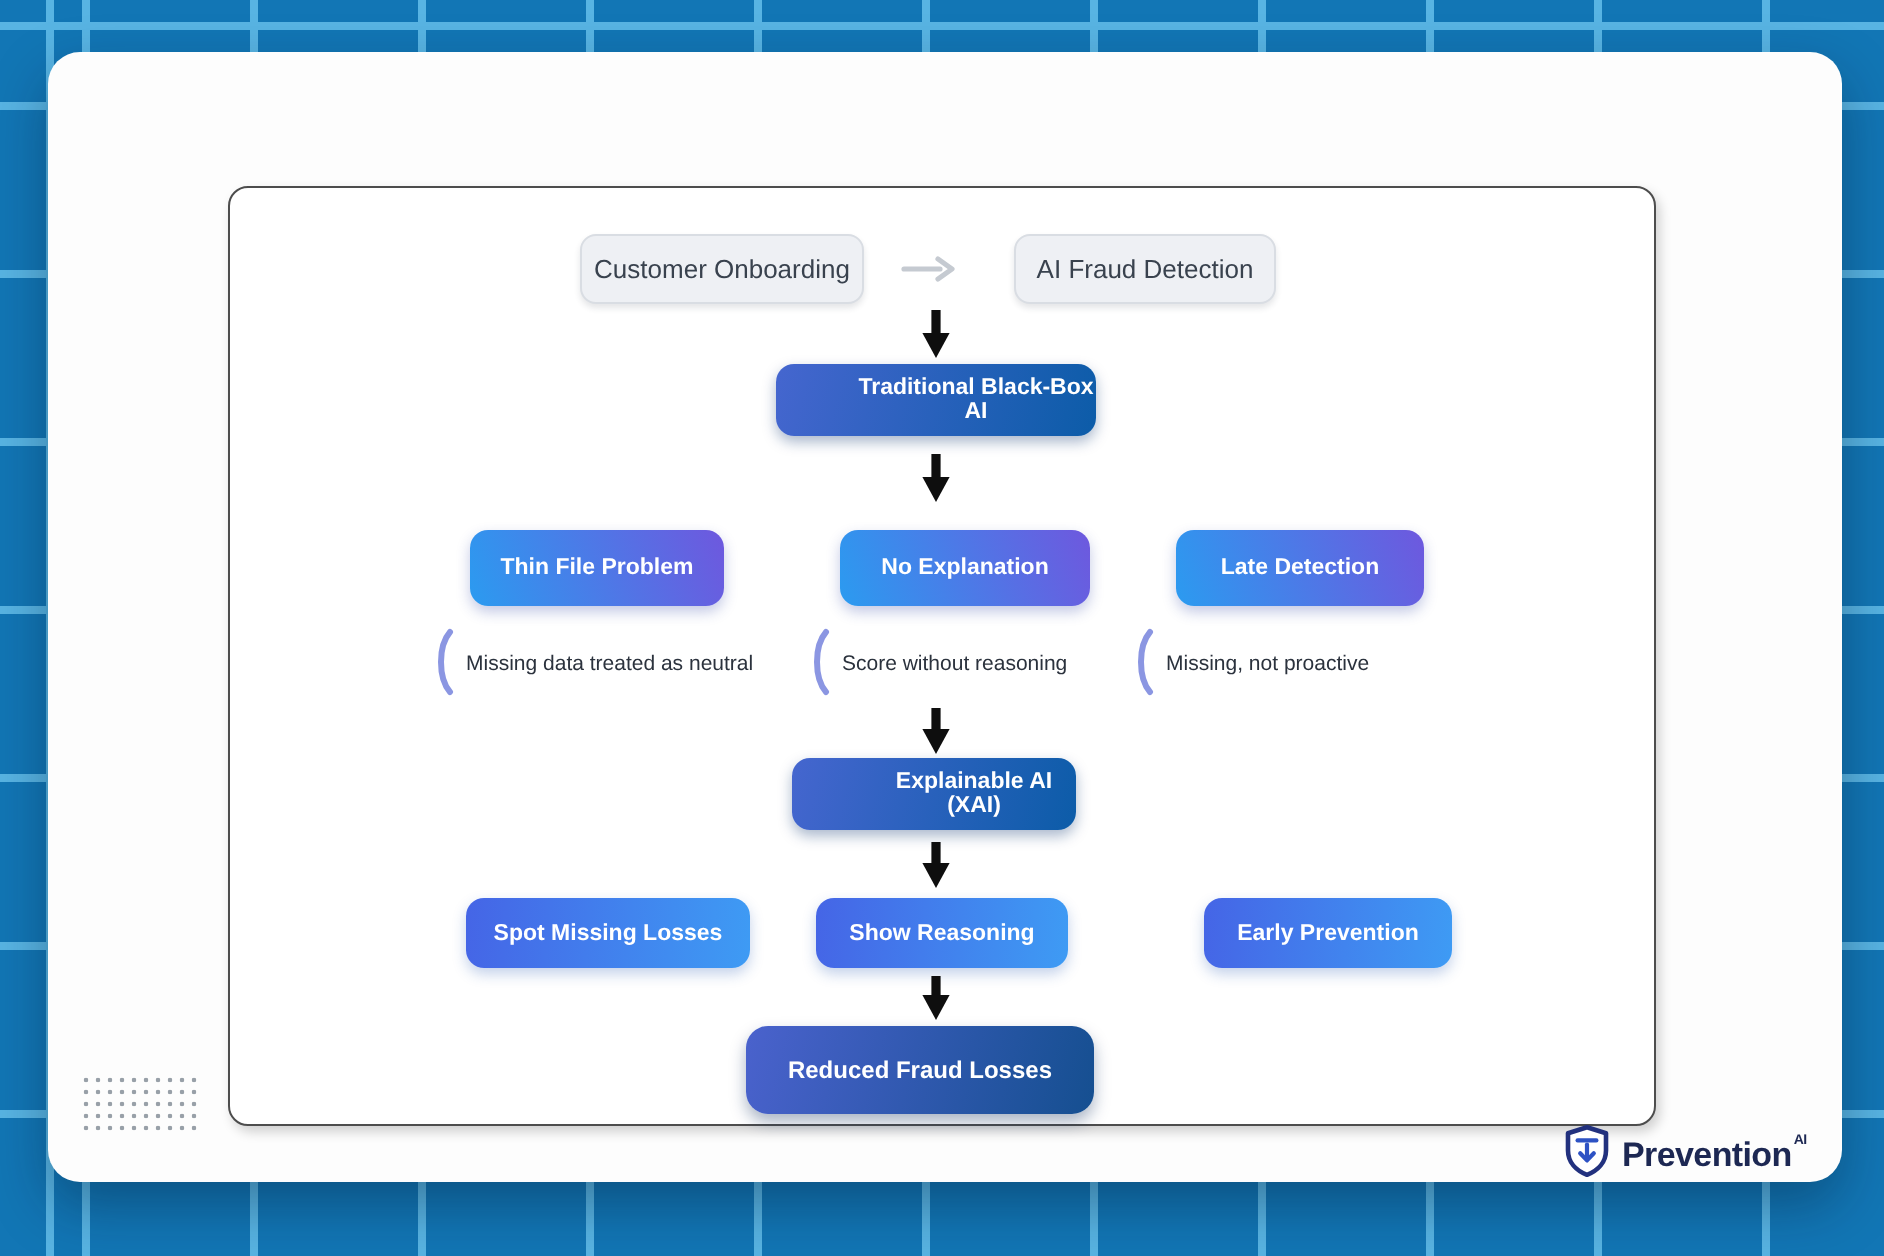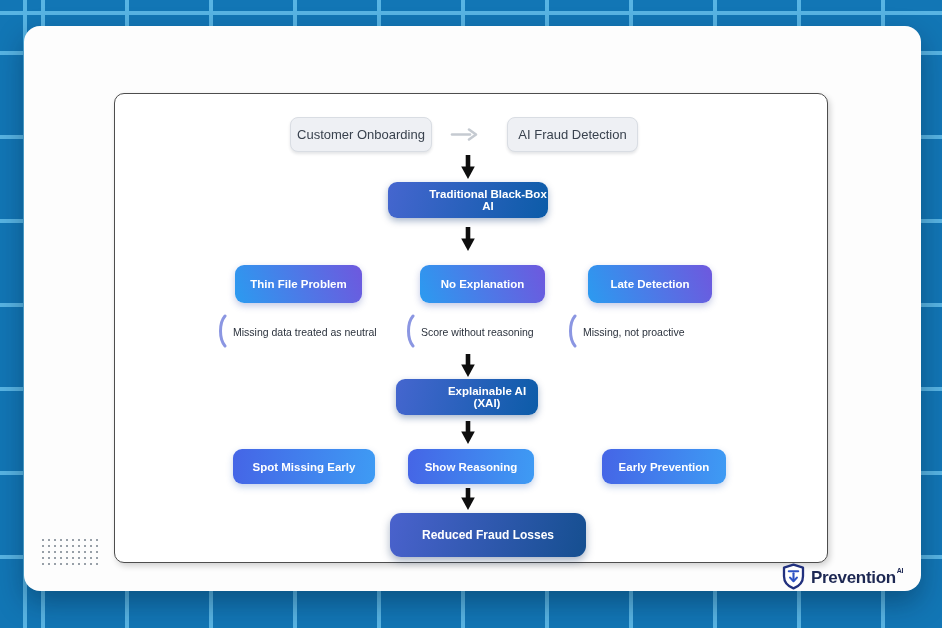--- a/index.html
+++ b/index.html
@@ -156,32 +156,32 @@
 
   <div class="abs node node-dark" style="left:372px; top:353px; width:142px; height:36px;">Explainable AI (XAI)</div>
 
   <span class="abs" style="left:434px; top:394px;">
     <svg width="20" height="25" viewBox="0 0 20 25">
       <path d="M10 1 V13" stroke="var(--arrow,#0e0e0e)" stroke-width="4.6" fill="none"></path>
       <path d="M3.2 11.5 L16.8 11.5 L10 24 Z" fill="var(--arrow,#0e0e0e)"></path>
     </svg>
   </span>
 
-  <div class="abs node node-benefit" style="left:209px; top:423px; width:142px; height:35px;">Spot Missing Early</div>
+  <div class="abs node node-benefit" style="left:209px; top:423px; width:142px; height:35px;">Spot Missing Losses</div>
   <div class="abs node node-benefit" style="left:384px; top:423px; width:126px; height:35px;">Show Reasoning</div>
   <div class="abs node node-benefit" style="left:578px; top:423px; width:124px; height:35px;">Early Prevention</div>
 
   <span class="abs" style="left:434px; top:461px;">
     <svg width="20" height="24" viewBox="0 0 20 24">
       <path d="M10 1 V12" stroke="var(--arrow,#0e0e0e)" stroke-width="4.6" fill="none"></path>
       <path d="M3.2 10.5 L16.8 10.5 L10 23 Z" fill="var(--arrow,#0e0e0e)"></path>
     </svg>
   </span>
 
-  <div class="abs node node-result" style="left:366px; top:487px; width:196px; height:44px;">Reduced Fraud Losses</div>
+  <div class="abs node node-result" style="left:349px; top:487px; width:174px; height:44px;">Reduced Fraud Losses</div>
 
   <div class="abs dots" style="left:16px; top:511px; width:59px; height:29px;"></div>
 
   <div class="abs logo" style="left:757px; top:539px; height:26px;">
     <span>
       <svg width="25" height="27" viewBox="0 0 25 27">
         <path d="M12.5 1.6 L22 4.6 V13.2 C22 19.2 17.8 23.3 12.5 25.4 C7.2 23.3 3 19.2 3 13.2 V4.6 Z" fill="#ffffff" stroke="#22317e" stroke-width="2.3" stroke-linejoin="round"></path>
         <path d="M7.8 8.2 H17.2" stroke="#2d52c4" stroke-width="2.1" stroke-linecap="round"></path>
         <path d="M12.5 10.3 V17.2" stroke="#2d52c4" stroke-width="2.1" stroke-linecap="round"></path>
         <path d="M9.1 14.6 L12.5 18.2 L15.9 14.6" stroke="#2d52c4" stroke-width="2.1" fill="none" stroke-linecap="round" stroke-linejoin="round"></path>

